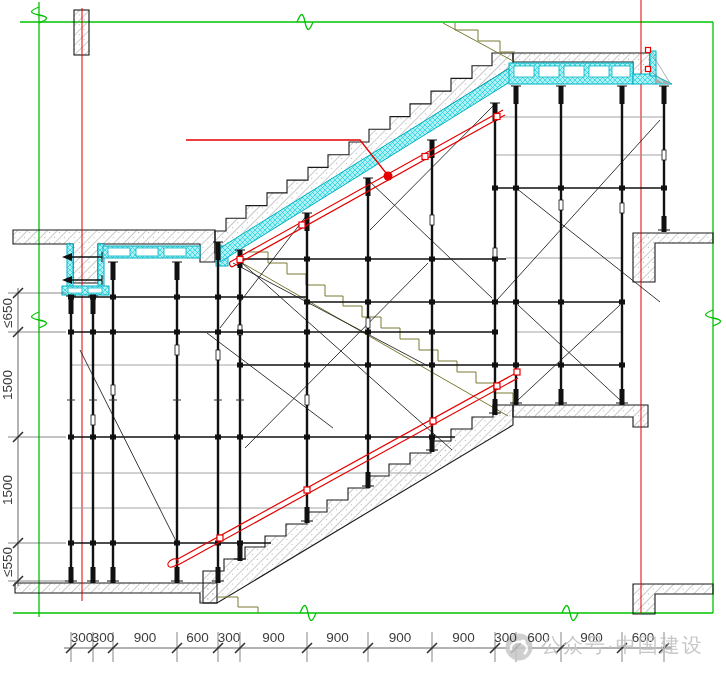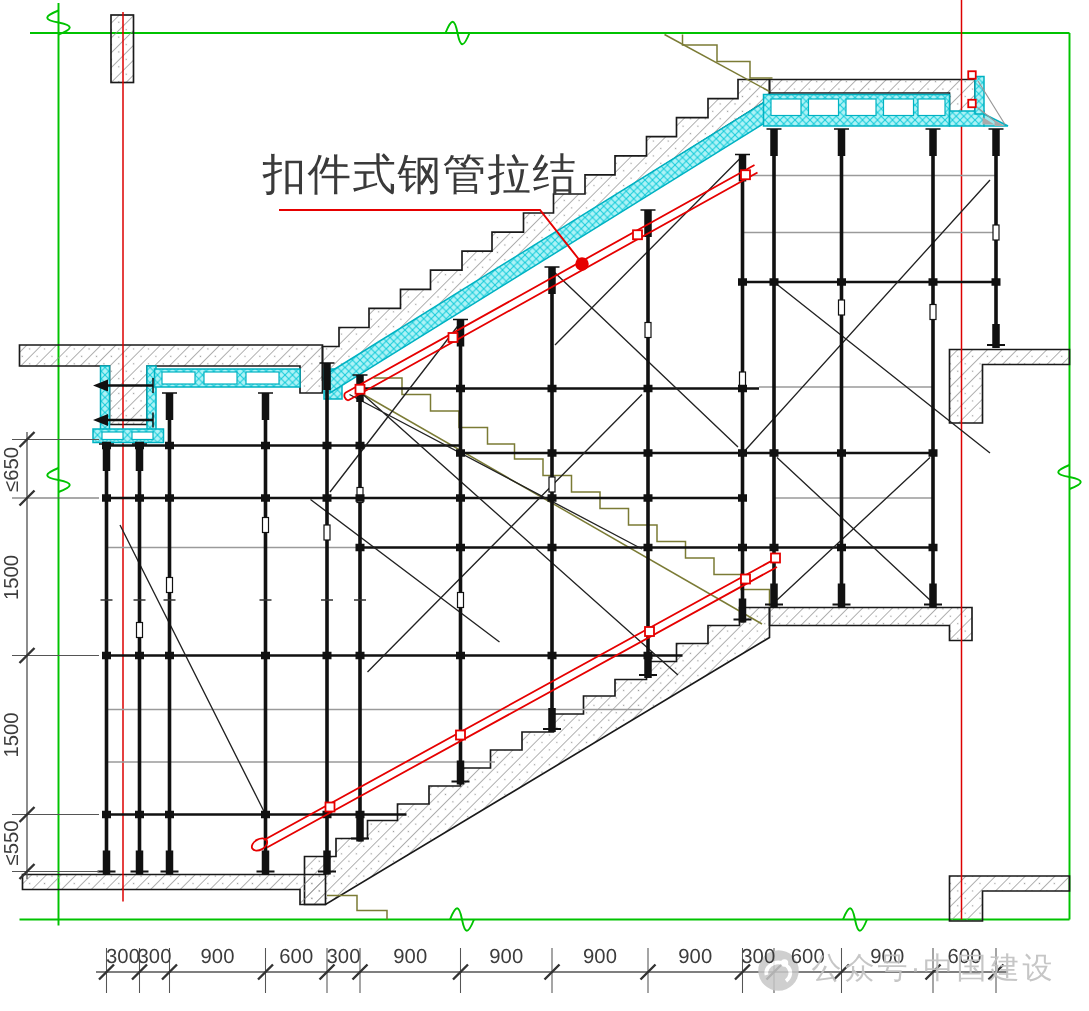--- a/index.html
+++ b/index.html
@@ -173,21 +173,20 @@
     <path stroke="#333" stroke-width="1.6" d="M13,298L23,288 M13,337L23,327 M13,442L23,432 M13,548L23,538 M13,586L23,576"></path>
   </g>
 
   <g opacity="0.85">
     <circle cx="519" cy="647" r="13.5" fill="#c7c7c7"></circle>
     <path d="M511,650a8,7 0 1 1 13,4" stroke="#fff" stroke-width="2.5" fill="none"></path>
     <circle cx="523" cy="642" r="2.5" fill="#fff"></circle>
   </g>
 </svg>
 
-<div class="callout">扣件式钢管拉结</div>
 
 <span class="dimb" style="left:62px">300</span>
 <span class="dimb" style="left:83px">300</span>
 <span class="dimb" style="left:125px">900</span>
 <span class="dimb" style="left:177.5px">600</span>
 <span class="dimb" style="left:209px">300</span>
 <span class="dimb" style="left:253.5px">900</span>
 <span class="dimb" style="left:317.5px">900</span>
 <span class="dimb" style="left:380px">900</span>
 <span class="dimb" style="left:443.5px">900</span>

